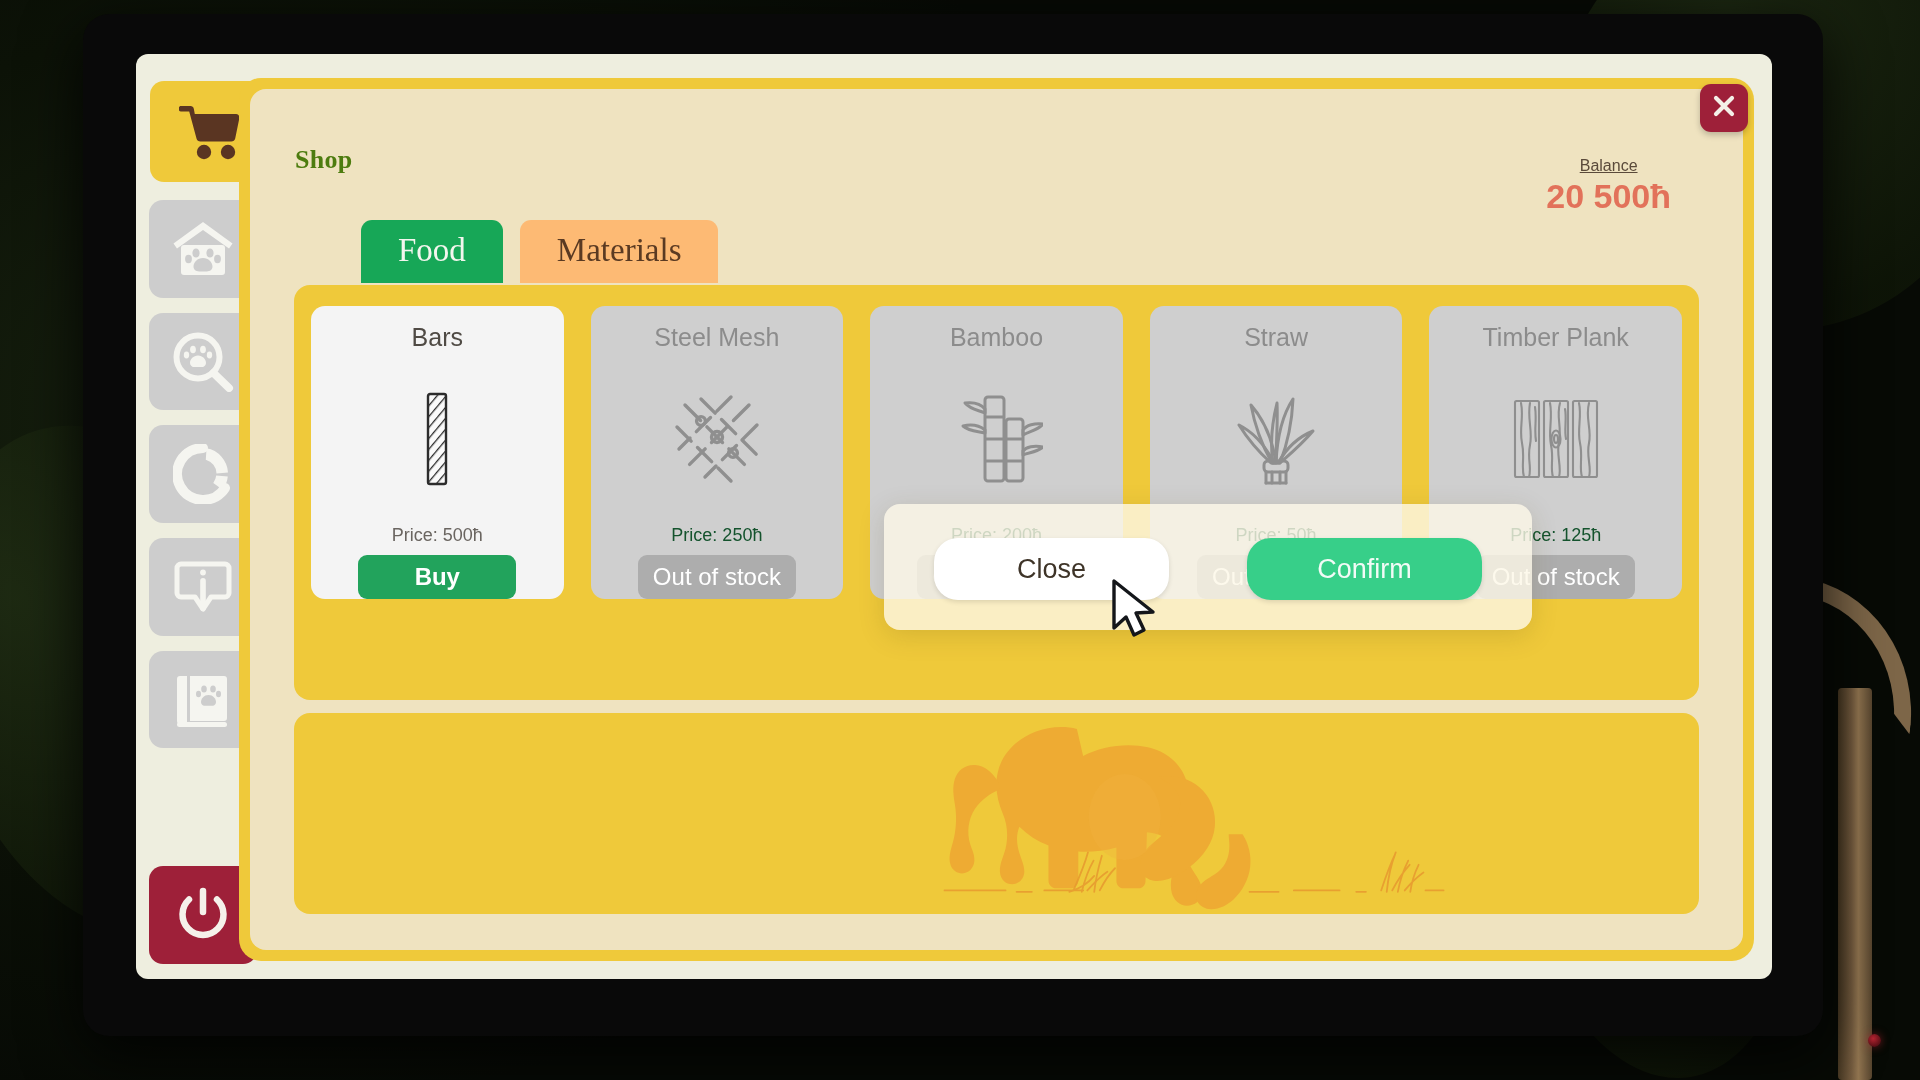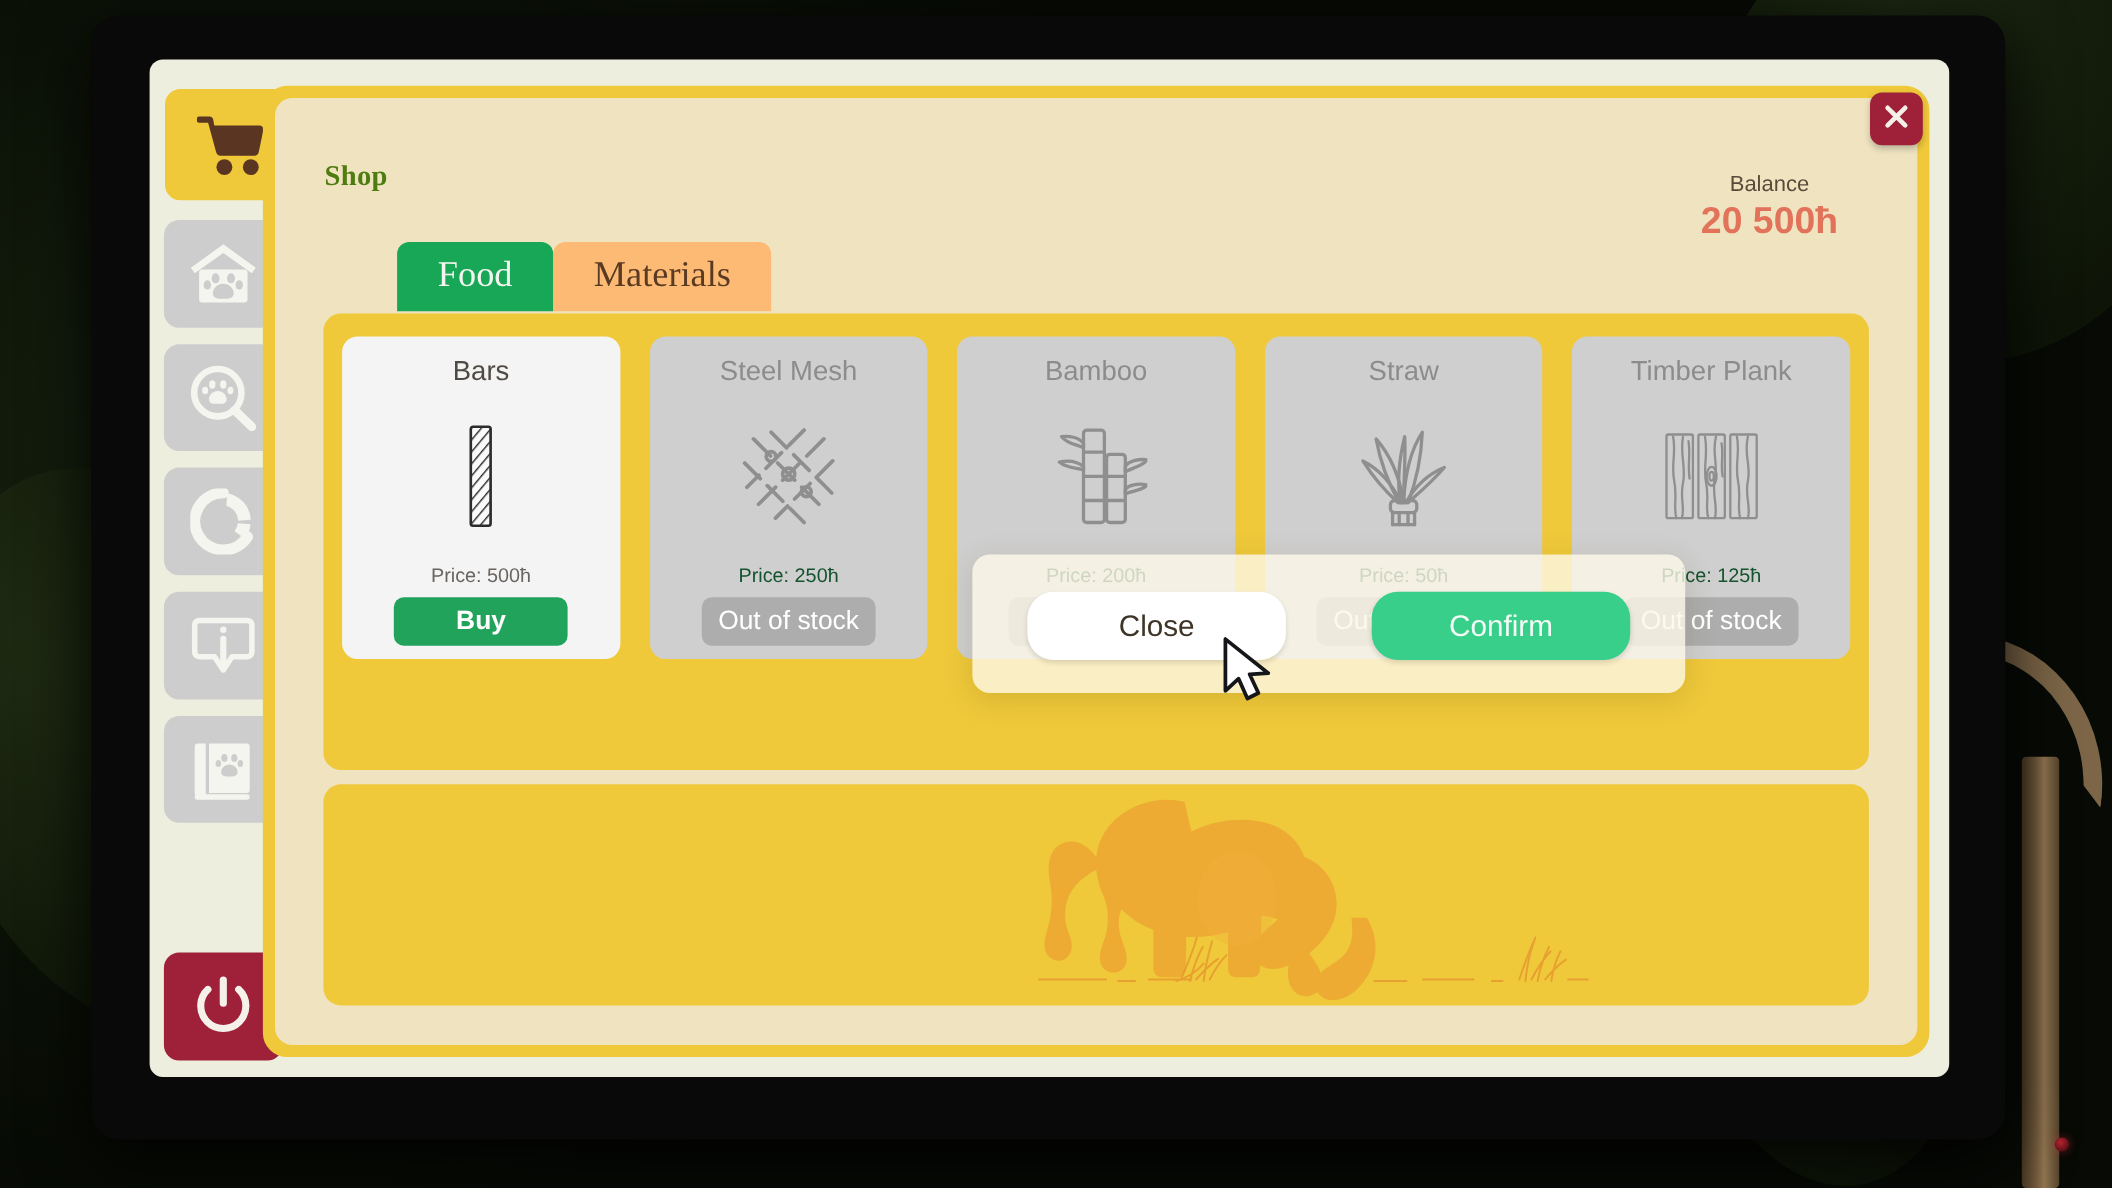--- a/index.html
+++ b/index.html
@@ -117,27 +117,27 @@
 
   #page-title {
     position: absolute; left: 45px; top: 56px;
     font-family: "Liberation Serif", serif;
     font-size: 26px; color: #4d7c0f; letter-spacing: .3px;
   }
 
   #balance-box {
     position: absolute; right: 72px; top: 68px; text-align: center;
   }
-  #balance-label { font-size: 20px; color: #5a4a3a; }
+  #balance-label { font-size: 16px; color: #5a4a3a; text-decoration: underline; }
   #balance-value { font-size: 34px; color: #e2725a; font-weight: 600; margin-top: 2px; }
 
   
   #tab-row {
     position: absolute; left: 111px; top: 131px;
-    display: flex; align-items: flex-end; 
+    display: flex; align-items: flex-end; gap: 17px;
   }
   .tab {
     background: #17a757;
     color: #f3f6ee;
     font-family: "Liberation Serif", serif;
     font-size: 33px;
     padding: 10px 37px 12px;
     border-radius: 11px 11px 0 0;
     cursor: pointer;
     line-height: 1.25;
@@ -167,21 +167,21 @@
   .item-name { font-size: 25px; color: #8c8c8c; }
   .item-card.available .item-name { color: #4f4a44; }
   .item-icon { flex: 1; display: flex; align-items: center; justify-content: center; }
   .item-price { font-size: 18px; color: #14532d; margin-bottom: 9px; }
   .item-card.available .item-price { color: #6a6560; }
   .item-action {
     width: 158px; height: 44px;
     border-radius: 9px;
     display: flex; align-items: center; justify-content: center;
     font-size: 24px; color: #ffffff;
-    margin-bottom: 12px;
+    margin-bottom: 0;
     background: #adadad;
     cursor: default;
   }
   .item-action.buy { background: #22a35c; cursor: pointer; font-weight: 600; }
 
   
   #scene {
     position: absolute; left: 44px; right: 44px; top: 624px; bottom: 36px;
     background: #efc93a;
     border-radius: 16px;

